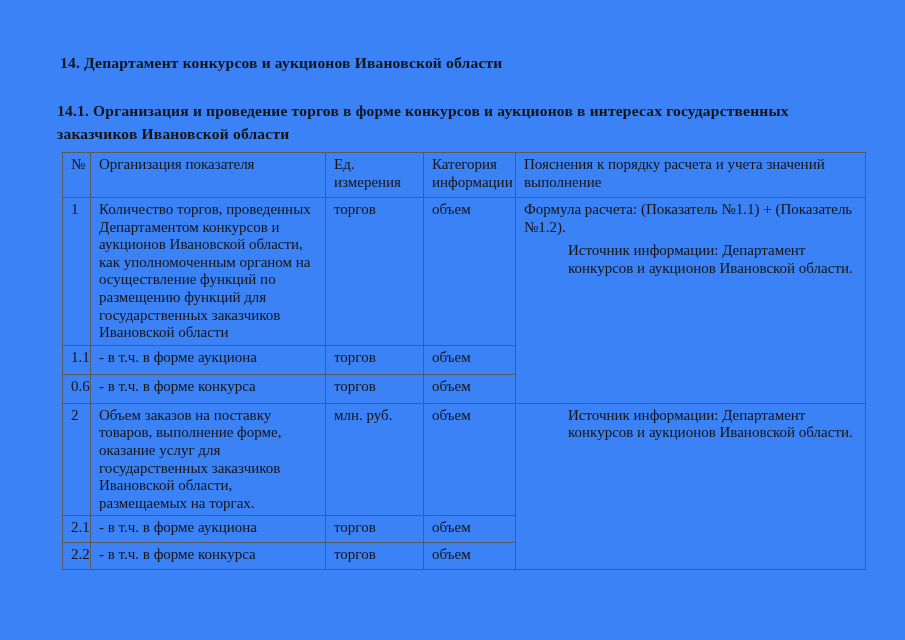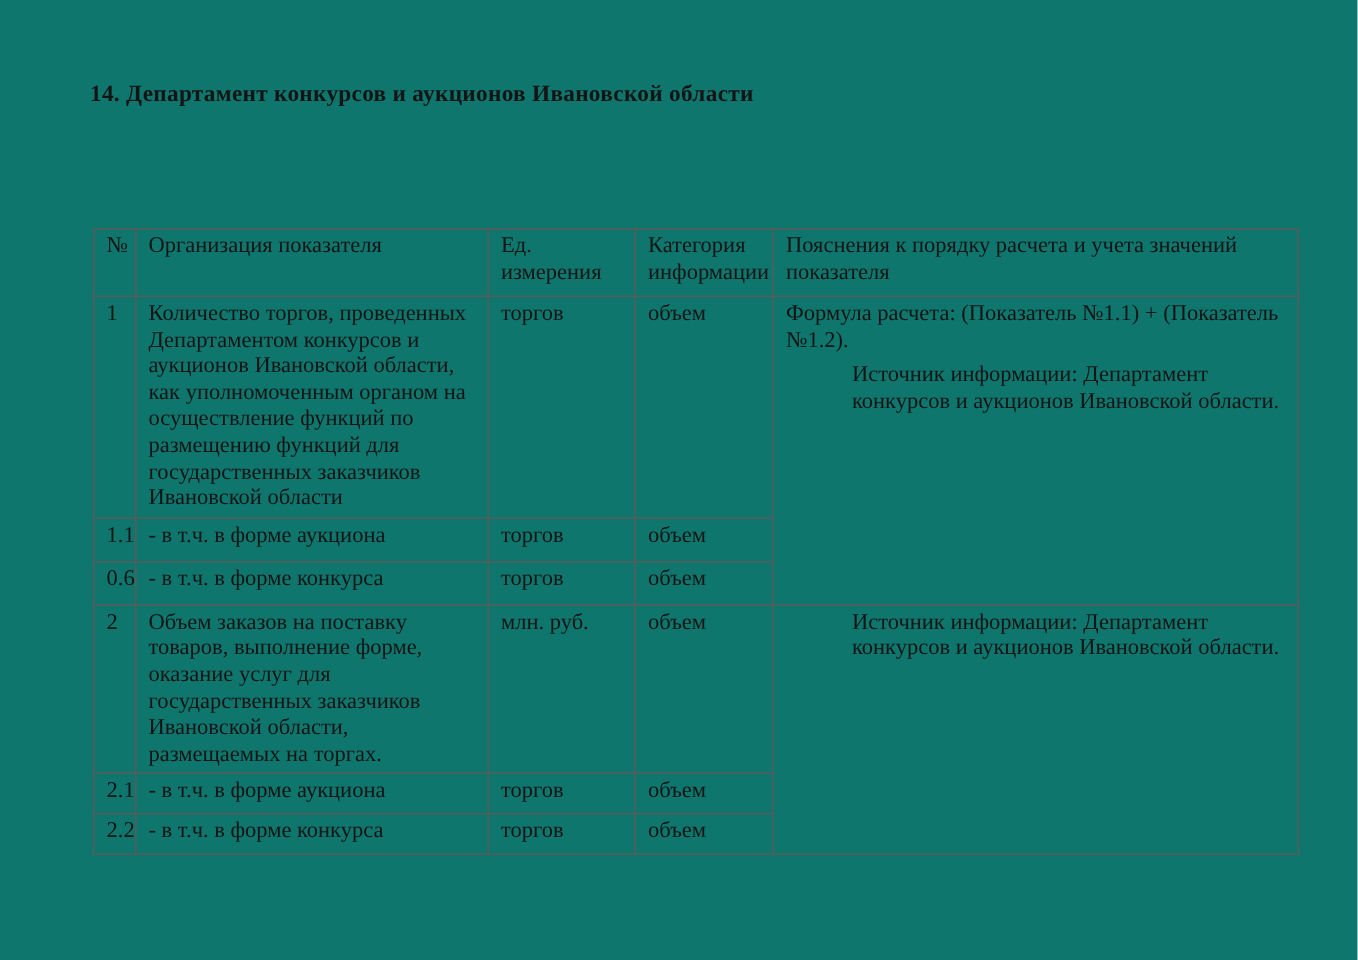--- a/index.html
+++ b/index.html
@@ -4,21 +4,21 @@
 <style>
   html, body {
     margin: 0;
     padding: 0;
     background: #ffffff;
   }
   .page {
     position: relative;
     width: 905px;
     height: 640px;
-    background: #0f766e;
+    background: #3b82f6;
     font-family: "Liberation Serif", "DejaVu Serif", serif;
     color: #141414;
     overflow: hidden;
   }
   .title {
     position: absolute;
     left: 60px;
     top: 54px;
     margin: 0;
     font-size: 15.5px;
@@ -68,36 +68,37 @@
   .para { margin: 0 0 6px 0; }
   .para:last-child { margin-bottom: 0; margin-left: 44px; }
 </style>
 </head>
 <body>
 
 <div class="page">
 
   <h1 class="title">14. Департамент конкурсов и аукционов Ивановской области</h1>
 
+  <h2 class="subtitle">14.1. Организация и проведение торгов в форме конкурсов и аукционов в интересах государственных заказчиков Ивановской области</h2>
 
   <table class="indicators">
     <colgroup>
       <col style="width:28px">
       <col style="width:235px">
       <col style="width:98px">
       <col style="width:92px">
       <col style="width:350px">
     </colgroup>
     <thead>
       <tr class="r-head">
         <th class="c-num">№</th>
         <th>Организация показателя</th>
         <th>Ед. измерения</th>
         <th>Категория информации</th>
-        <th>Пояснения к порядку расчета и учета значений показателя</th>
+        <th>Пояснения к порядку расчета и учета значений выполнение</th>
       </tr>
     </thead>
     <tbody>
       <tr class="r-big1">
         <td class="c-num">1</td>
         <td>Количество торгов, проведенных Департаментом конкурсов и аукционов Ивановской области, как уполномоченным органом на осуществление функций по размещению функций для государственных заказчиков Ивановской области</td>
         <td>торгов</td>
         <td>объем</td>
         <td rowspan="3">
           <div class="para">Формула расчета: (Показатель №1.1) + (Показатель №1.2).</div>

